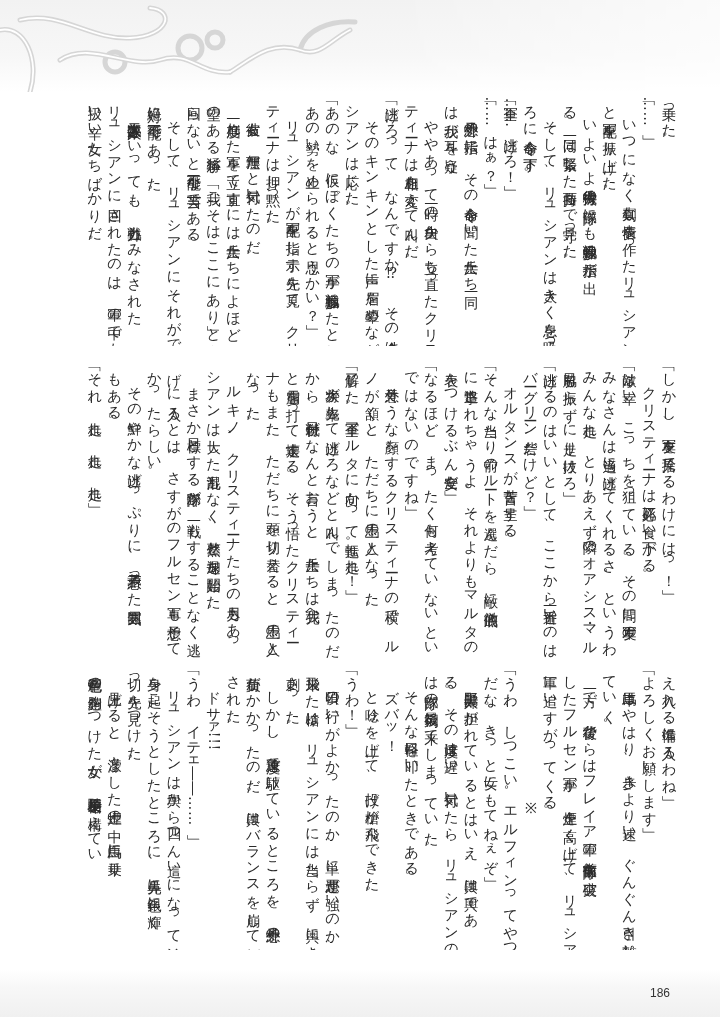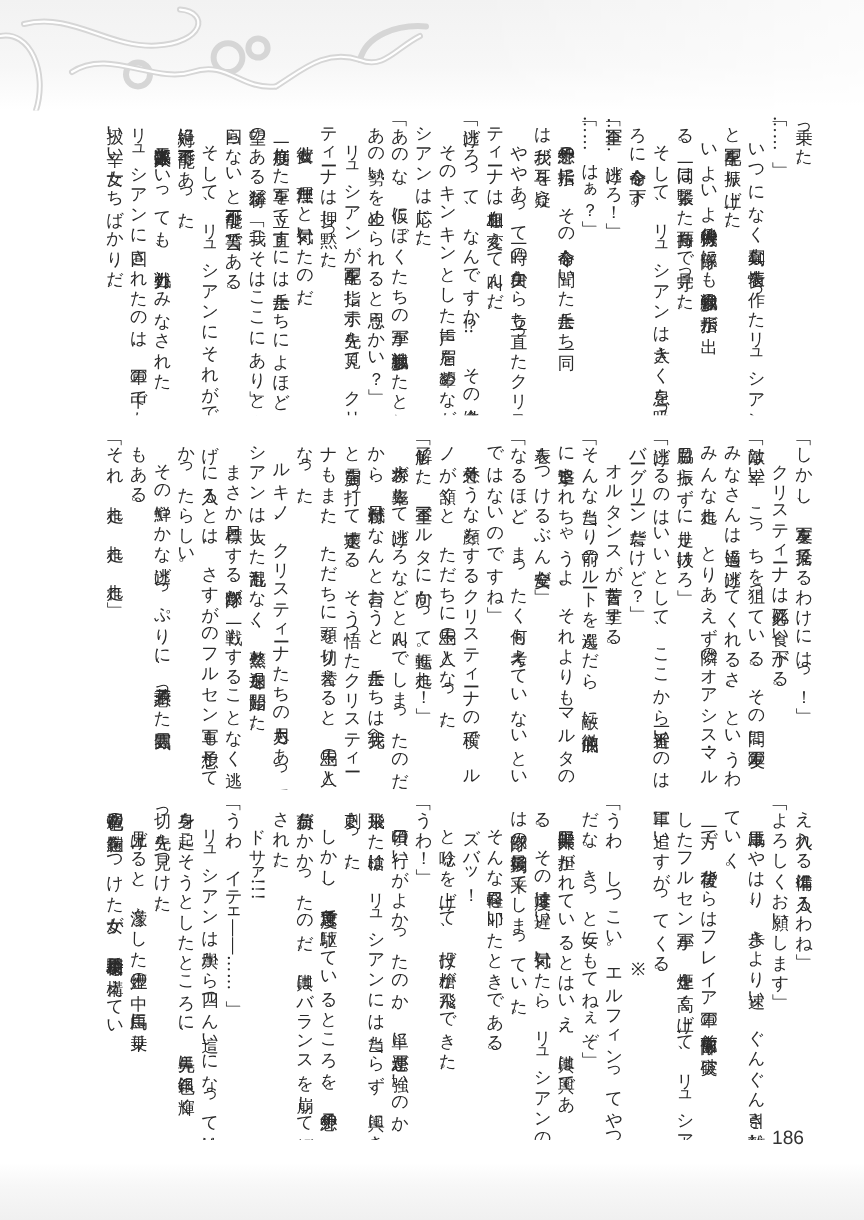--- a/index.html
+++ b/index.html
@@ -20,22 +20,22 @@
   }
   .ornament { position: absolute; left: 0; top: 0; width: 360px; height: 92px; }
   
   .footer-band {
     position: absolute; left: 0; bottom: 0; width: 720px; height: 48px;
     background:
       radial-gradient(circle at 12px 12px, transparent 17px, #e2e2e2 18px, transparent 19.5px) 0 0/24px 24px,
       linear-gradient(0deg, #f0f0f0 0%, #f7f7f7 60%, #ffffff 100%);
   }
   .page-number {
-    position: absolute; right: 50px; top: 940px;
-    font-family: "Liberation Sans", sans-serif; font-size: 16px; color: #333;
+    position: absolute; right: 50px; top: 986px;
+    font-family: "Liberation Sans", sans-serif; font-size: 12px; color: #333;
   }
   
   .tier {
     position: absolute; left: 84px; width: 594px;
     writing-mode: vertical-rl;
     -webkit-writing-mode: vertical-rl;
     text-orientation: mixed;
     font-size: 14.3px;
     line-height: 19.8px;
     letter-spacing: 0.6px;

